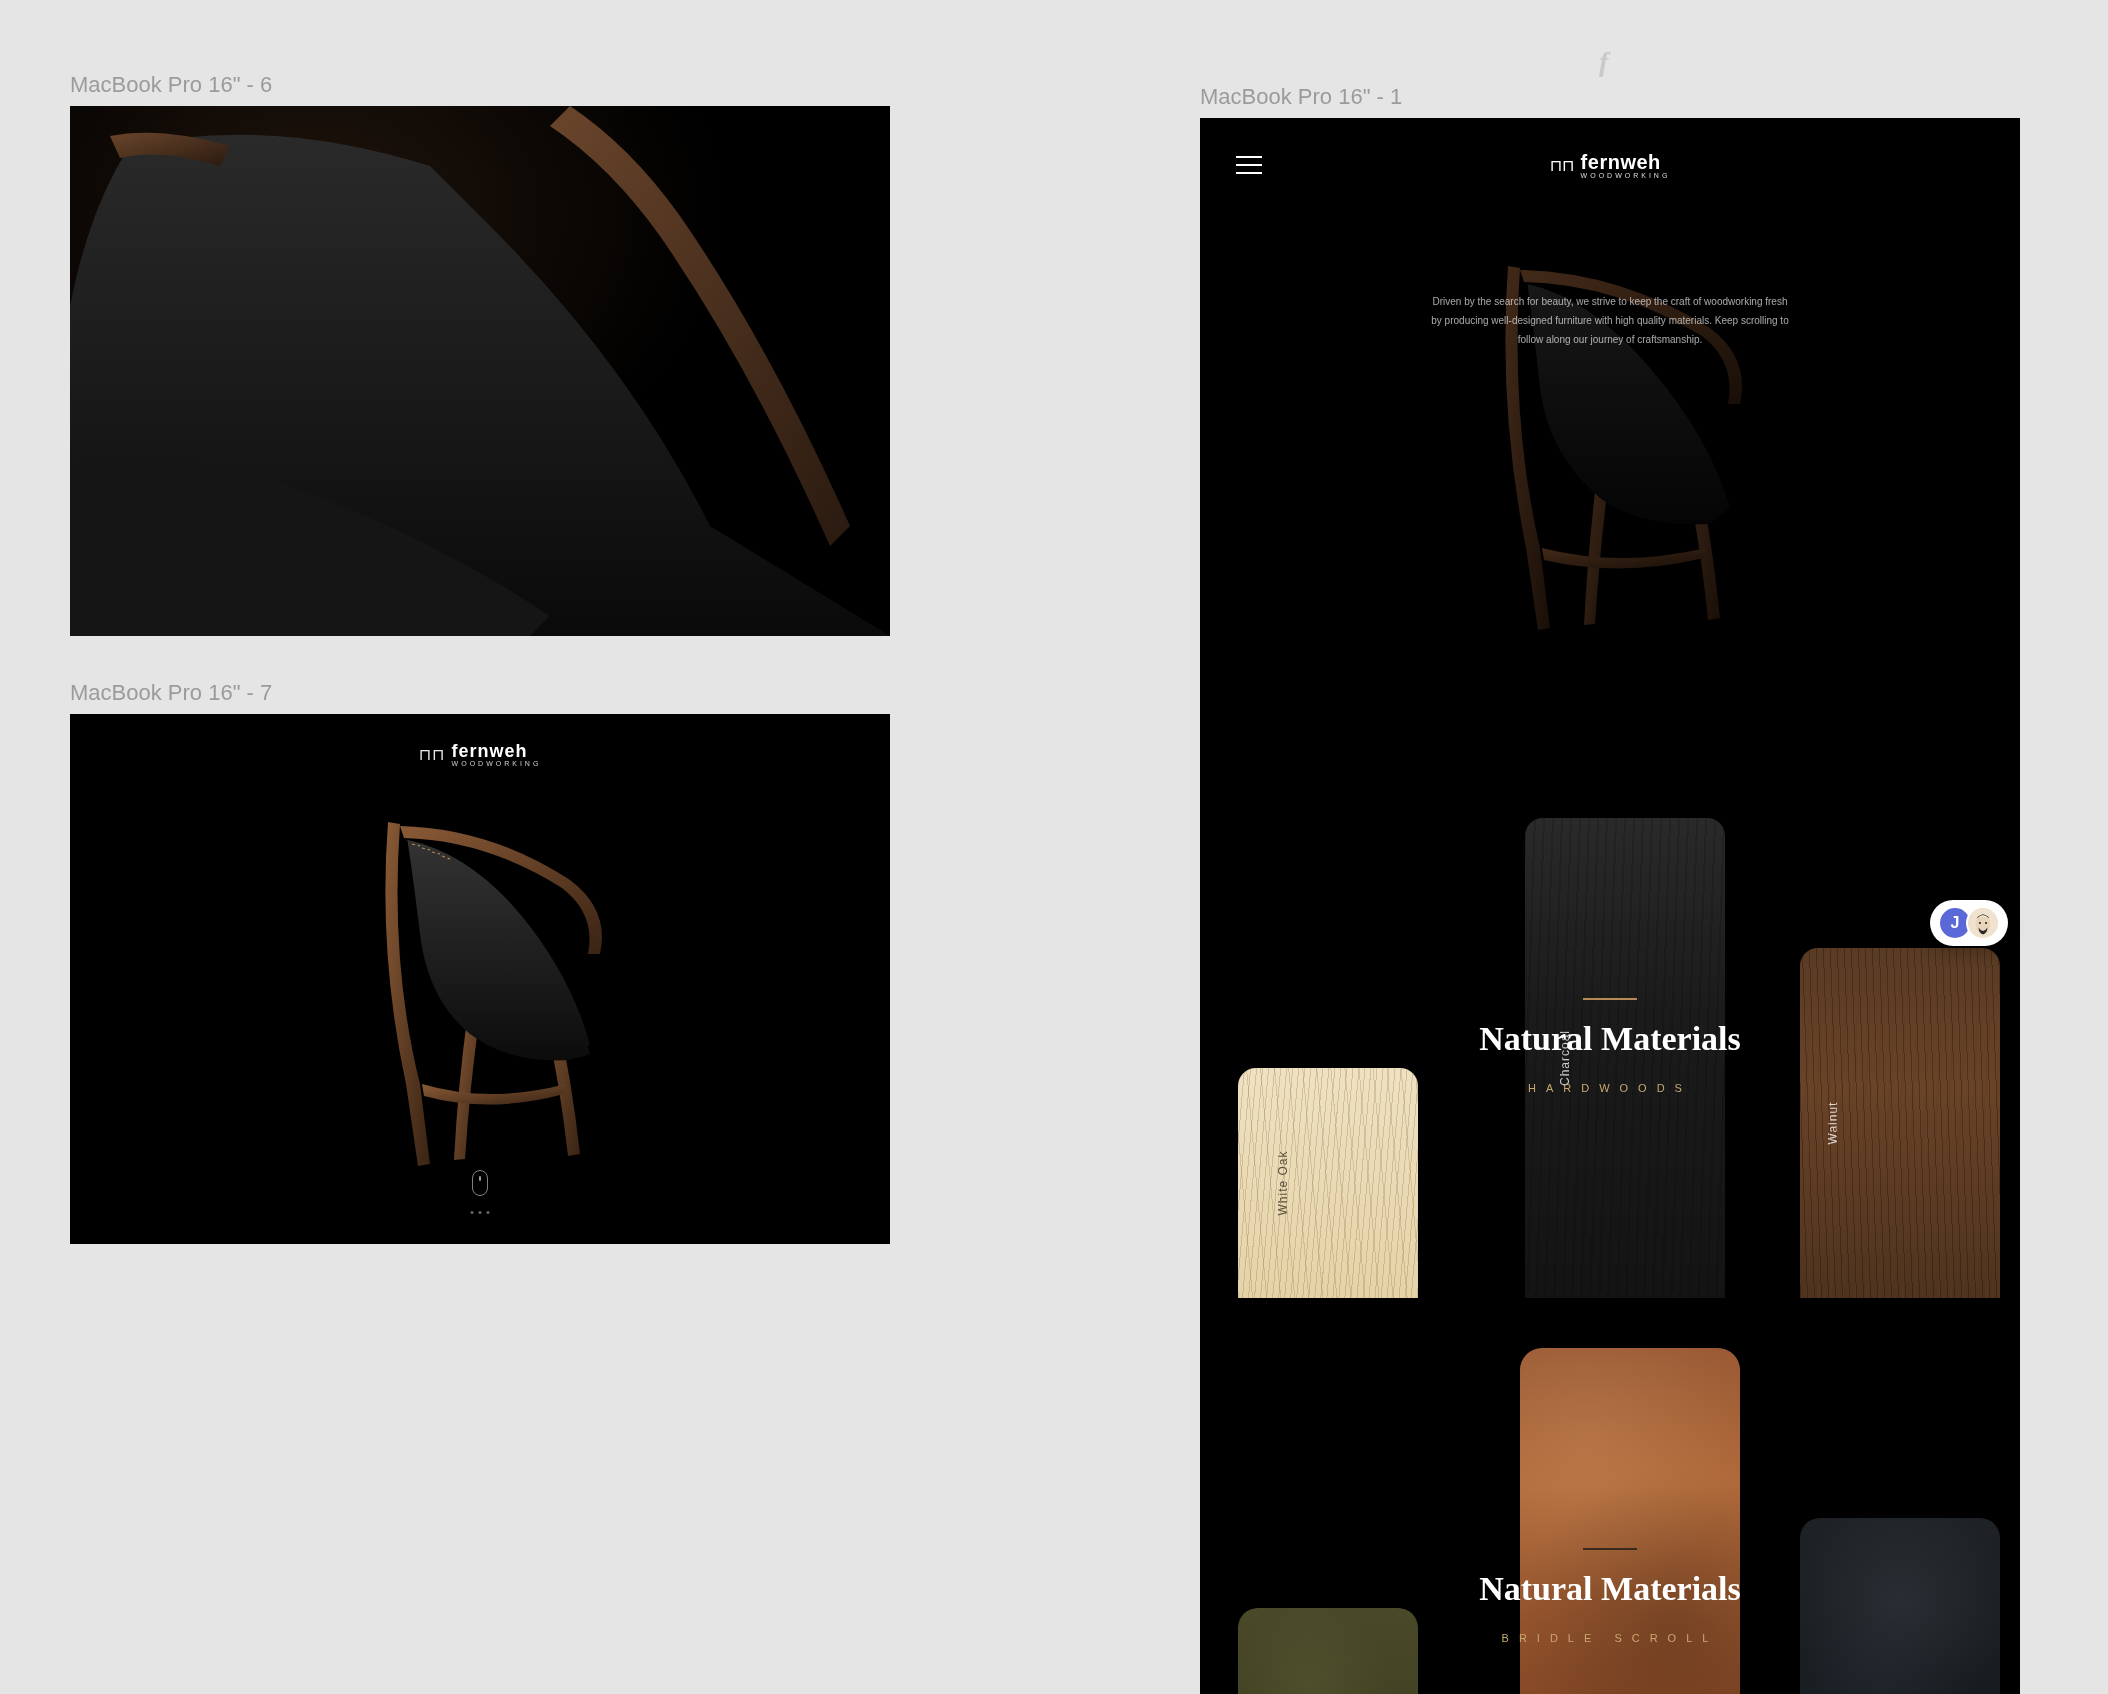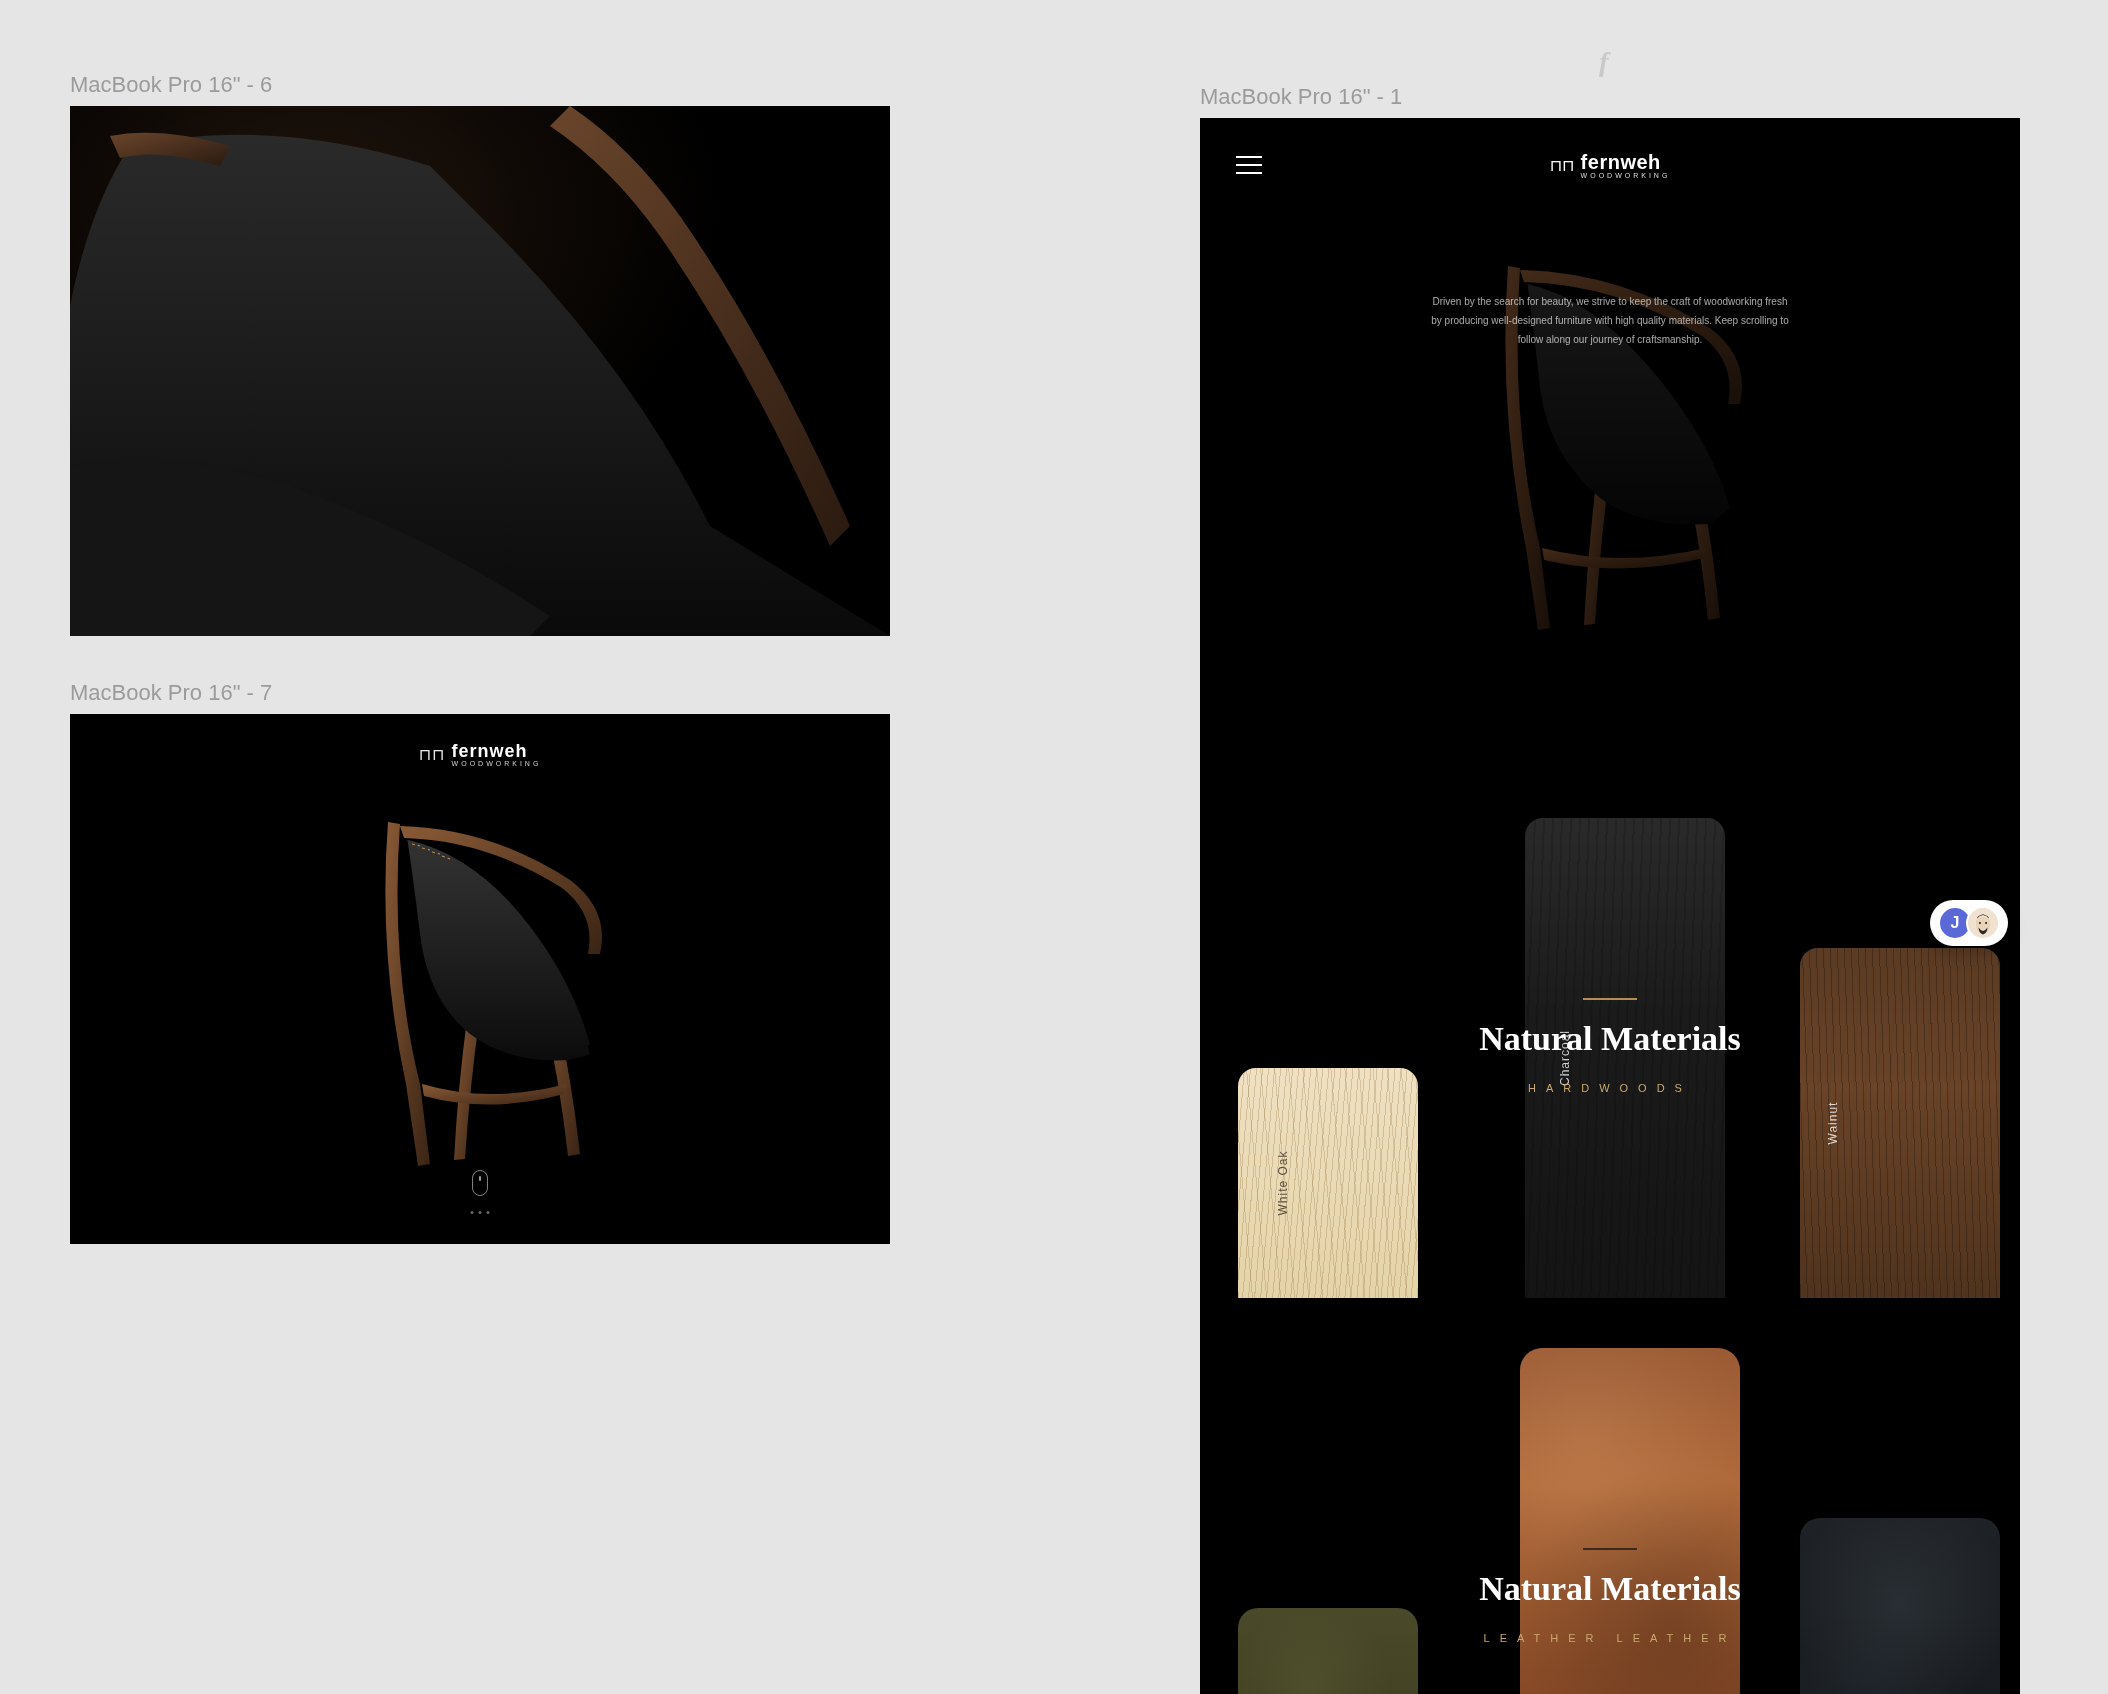--- a/index.html
+++ b/index.html
@@ -429,21 +429,21 @@
       </div>
     </div>
 
     <div class="section section-leather">
       <div class="swatch lw-center"></div>
       <div class="swatch lw-left"></div>
       <div class="swatch lw-right"></div>
       <div class="heading-block">
         <hr>
         <h2>Natural Materials</h2>
-        <div class="sub">LEATHER LEATHER</div>
+        <div class="sub">BRIDLE SCROLL</div>
       </div>
     </div>
 
   </div>
 
   <div class="collab-pill">
     <div class="avatar j">J</div>
     <div class="avatar face">
       <svg viewBox="0 0 34 34">
         <circle cx="17" cy="17" r="17" fill="#f0e2ce"></circle>

